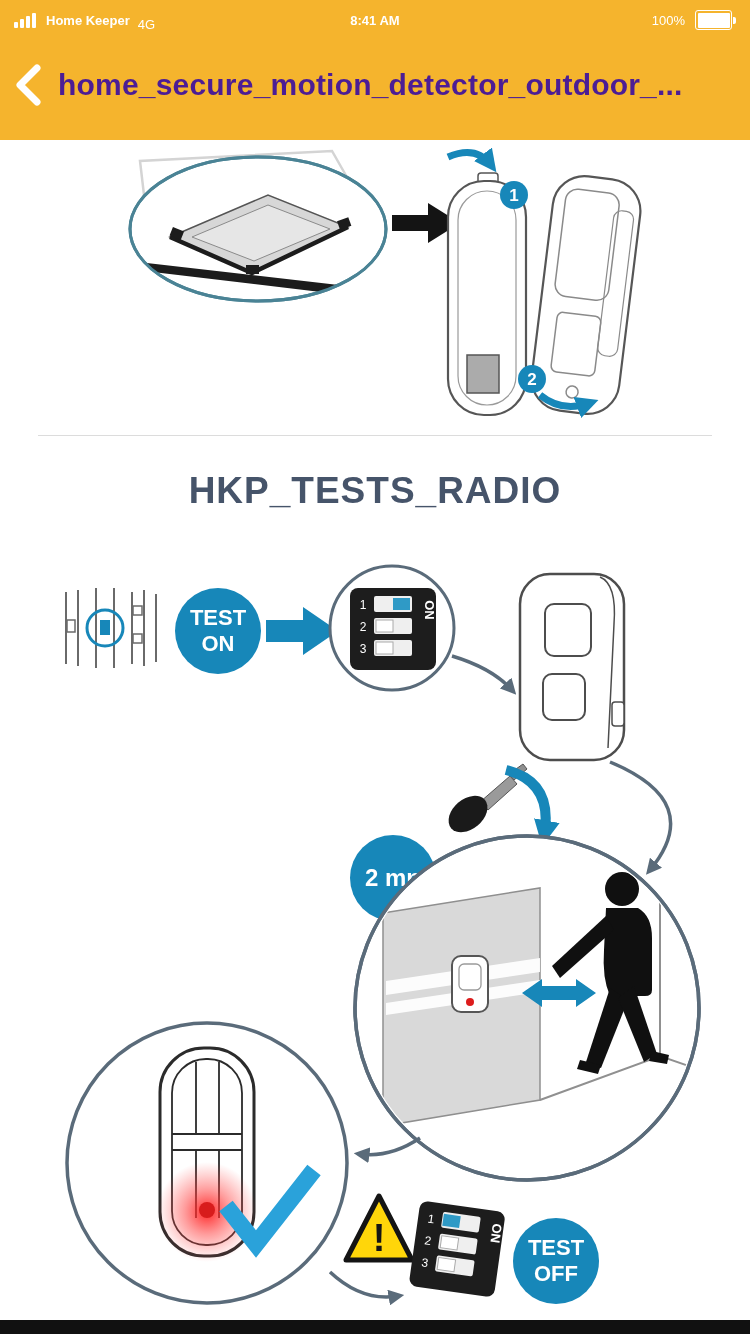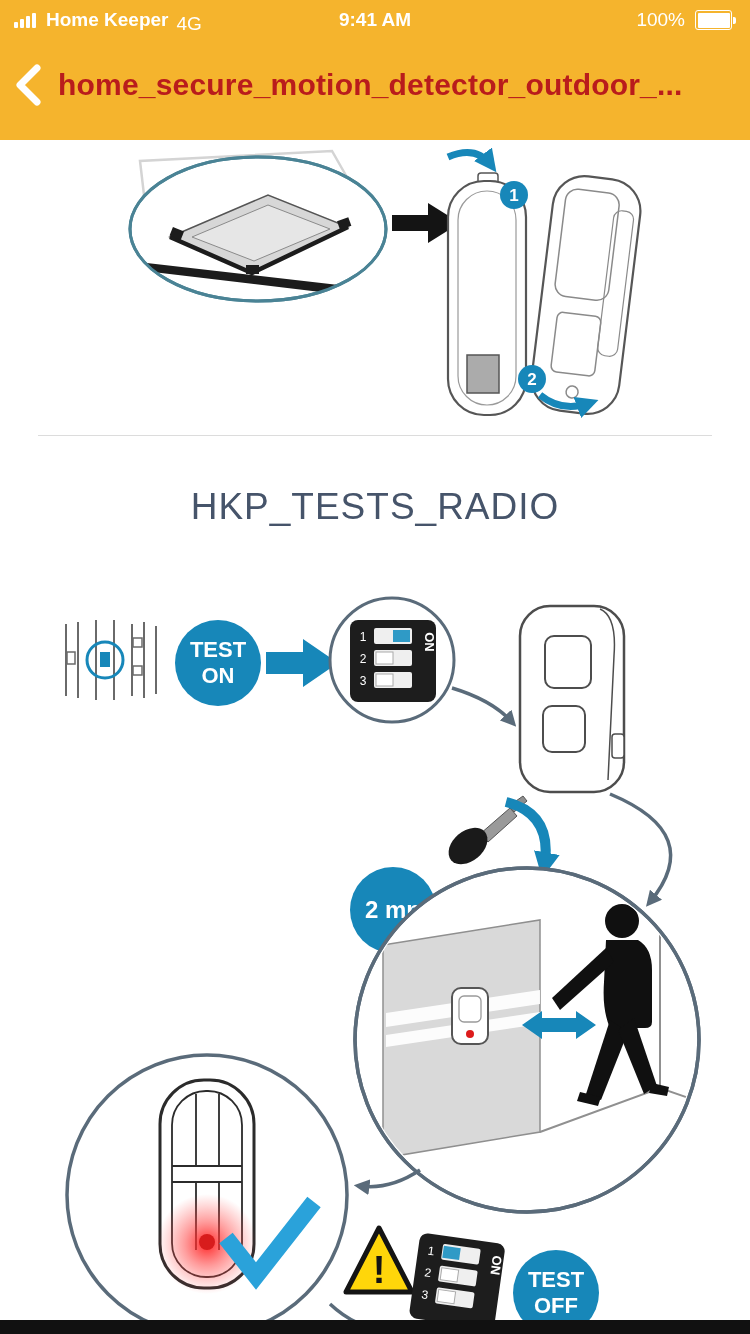--- a/index.html
+++ b/index.html
@@ -1,55 +1,55 @@
 <!DOCTYPE html>
 <html><head>
 <meta charset="utf-8">
 <style>
   html,body{margin:0;padding:0;}
   body{width:750px;height:1334px;background:#fff;font-family:"Liberation Sans",sans-serif;overflow:hidden;position:relative;}
   .topbar{background:#F5B42D;}
-  .statusbar{height:40px;display:flex;align-items:center;padding:0 14px;color:#fff;font-size:19px;}
+  .statusbar{height:40px;display:flex;align-items:center;padding:0 14px;color:#fff;font-size:13px;}
   .sb-left,.sb-right{flex:1;display:flex;align-items:center;gap:8px;}
   .sb-right{justify-content:flex-end;gap:10px;}
   .sb-center{flex:0 0 auto;font-weight:700;}
   .carrier{font-weight:600;}
   .network{font-weight:400;margin-top:8px;}
   .battery{display:inline-flex;align-items:center;}
   .battery-body{width:32px;height:15px;border:1.5px solid #fff;border-radius:3px;padding:1.5px;display:inline-block;}
   .battery-fill{display:block;width:100%;height:100%;background:#fff;border-radius:1px;}
   .battery-tip{width:3px;height:7px;background:#fff;border-radius:0 2px 2px 0;margin-left:1px;display:inline-block;}
   .navbar{height:90px;display:flex;align-items:center;gap:16px;padding:0 14px 10px;}
   .back-button{flex:0 0 auto;display:flex;align-items:center;cursor:pointer;}
-  .nav-title{color:#b91c1c;font-size:30px;font-weight:700;letter-spacing:0.2px;white-space:nowrap;overflow:hidden;}
+  .nav-title{color:#4c1d95;font-size:30px;font-weight:700;letter-spacing:0.2px;white-space:nowrap;overflow:hidden;}
   .content{background:#fff;padding-top:5px;}
   .diagram{display:block;margin:0 auto;}
   .divider{height:1px;background:#dcdcdc;margin:0 38px;}
-  .doc-heading{color:#46546A;font-size:37px;font-weight:400;text-align:center;letter-spacing:1px;padding:34px 0 38px;margin:16px;}
+  .doc-heading{color:#46546A;font-size:37px;font-weight:700;text-align:center;letter-spacing:1px;padding:34px 0 38px;margin:0;}
   .bottom-bar{position:absolute;left:0;bottom:0;width:750px;height:14px;background:#111;}
   text{font-family:"Liberation Sans",sans-serif;}
 </style>
 </head>
 <body>
 
 <div>
 
   <header class="topbar">
     <div class="statusbar">
       <div class="sb-left">
         <svg width="24" height="16" viewBox="0 0 24 16">
           <rect x="0" y="10" width="4" height="6" rx="1" fill="#fff"></rect>
           <rect x="6" y="7" width="4" height="9" rx="1" fill="#fff"></rect>
           <rect x="12" y="4" width="4" height="12" rx="1" fill="#fff"></rect>
           <rect x="18" y="1" width="4" height="15" rx="1" fill="#fff"></rect>
         </svg>
         <span class="carrier">Home Keeper</span>
         <span class="network">4G</span>
       </div>
-      <div class="sb-center">9:41 AM</div>
+      <div class="sb-center">8:41 AM</div>
       <div class="sb-right">
         <span>100%</span>
         <span class="battery">
           <span class="battery-body">
               <span class="battery-fill"></span>
             </span>
             <span class="battery-tip"></span>
         </span>
       </div>
     </div>

